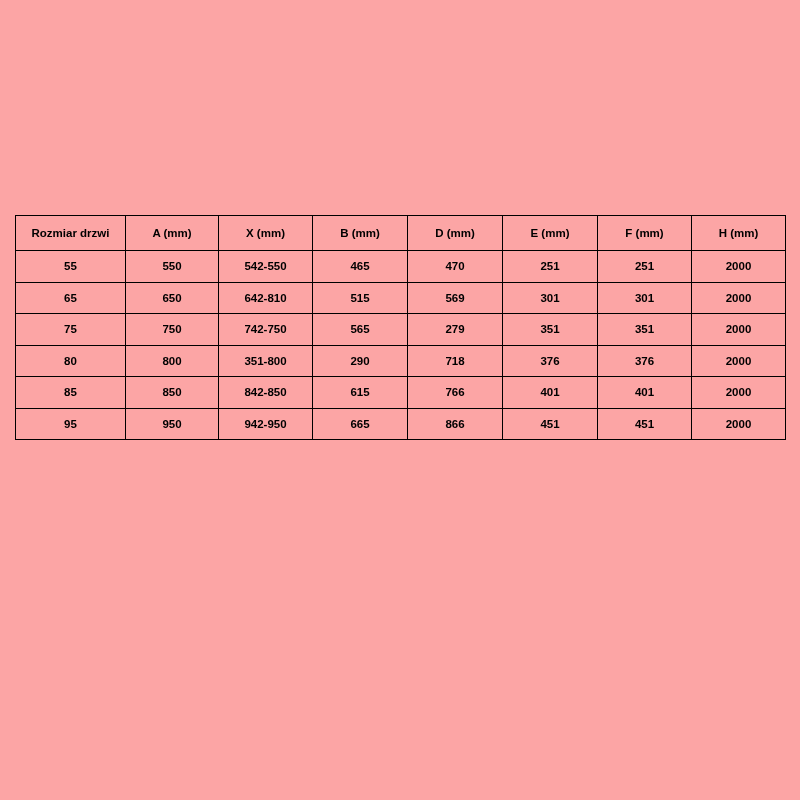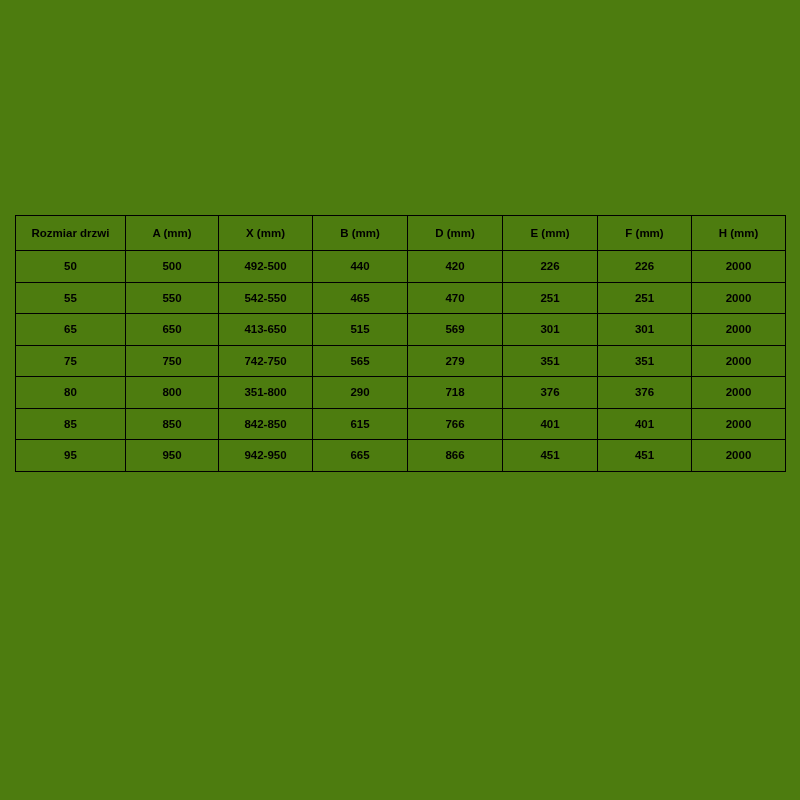--- a/index.html
+++ b/index.html
@@ -7,21 +7,21 @@
     padding: 0;
     background: #ffffff;
     width: 800px;
     height: 800px;
     font-family: "Liberation Sans", sans-serif;
   }
   .page {
     position: relative;
     width: 800px;
     height: 800px;
-    background: #4d7c0f;
+    background: #fca5a5;
     box-sizing: border-box;
   }
   .table-wrap {
     position: absolute;
     left: 15px;
     top: 215px;
     width: 770px;
   }
   table.spec {
     border-collapse: collapse;
@@ -78,43 +78,33 @@
           <th>X (mm)</th>
           <th>B (mm)</th>
           <th>D (mm)</th>
           <th>E (mm)</th>
           <th>F (mm)</th>
           <th>H (mm)</th>
         </tr>
       </thead>
       <tbody>
         <tr>
-          <td>50</td>
-          <td>500</td>
-          <td>492-500</td>
-          <td>440</td>
-          <td>420</td>
-          <td>226</td>
-          <td>226</td>
-          <td>2000</td>
-        </tr>
-        <tr>
           <td>55</td>
           <td>550</td>
           <td>542-550</td>
           <td>465</td>
           <td>470</td>
           <td>251</td>
           <td>251</td>
           <td>2000</td>
         </tr>
         <tr>
           <td>65</td>
           <td>650</td>
-          <td>413-650</td>
+          <td>642-810</td>
           <td>515</td>
           <td>569</td>
           <td>301</td>
           <td>301</td>
           <td>2000</td>
         </tr>
         <tr>
           <td>75</td>
           <td>750</td>
           <td>742-750</td>

